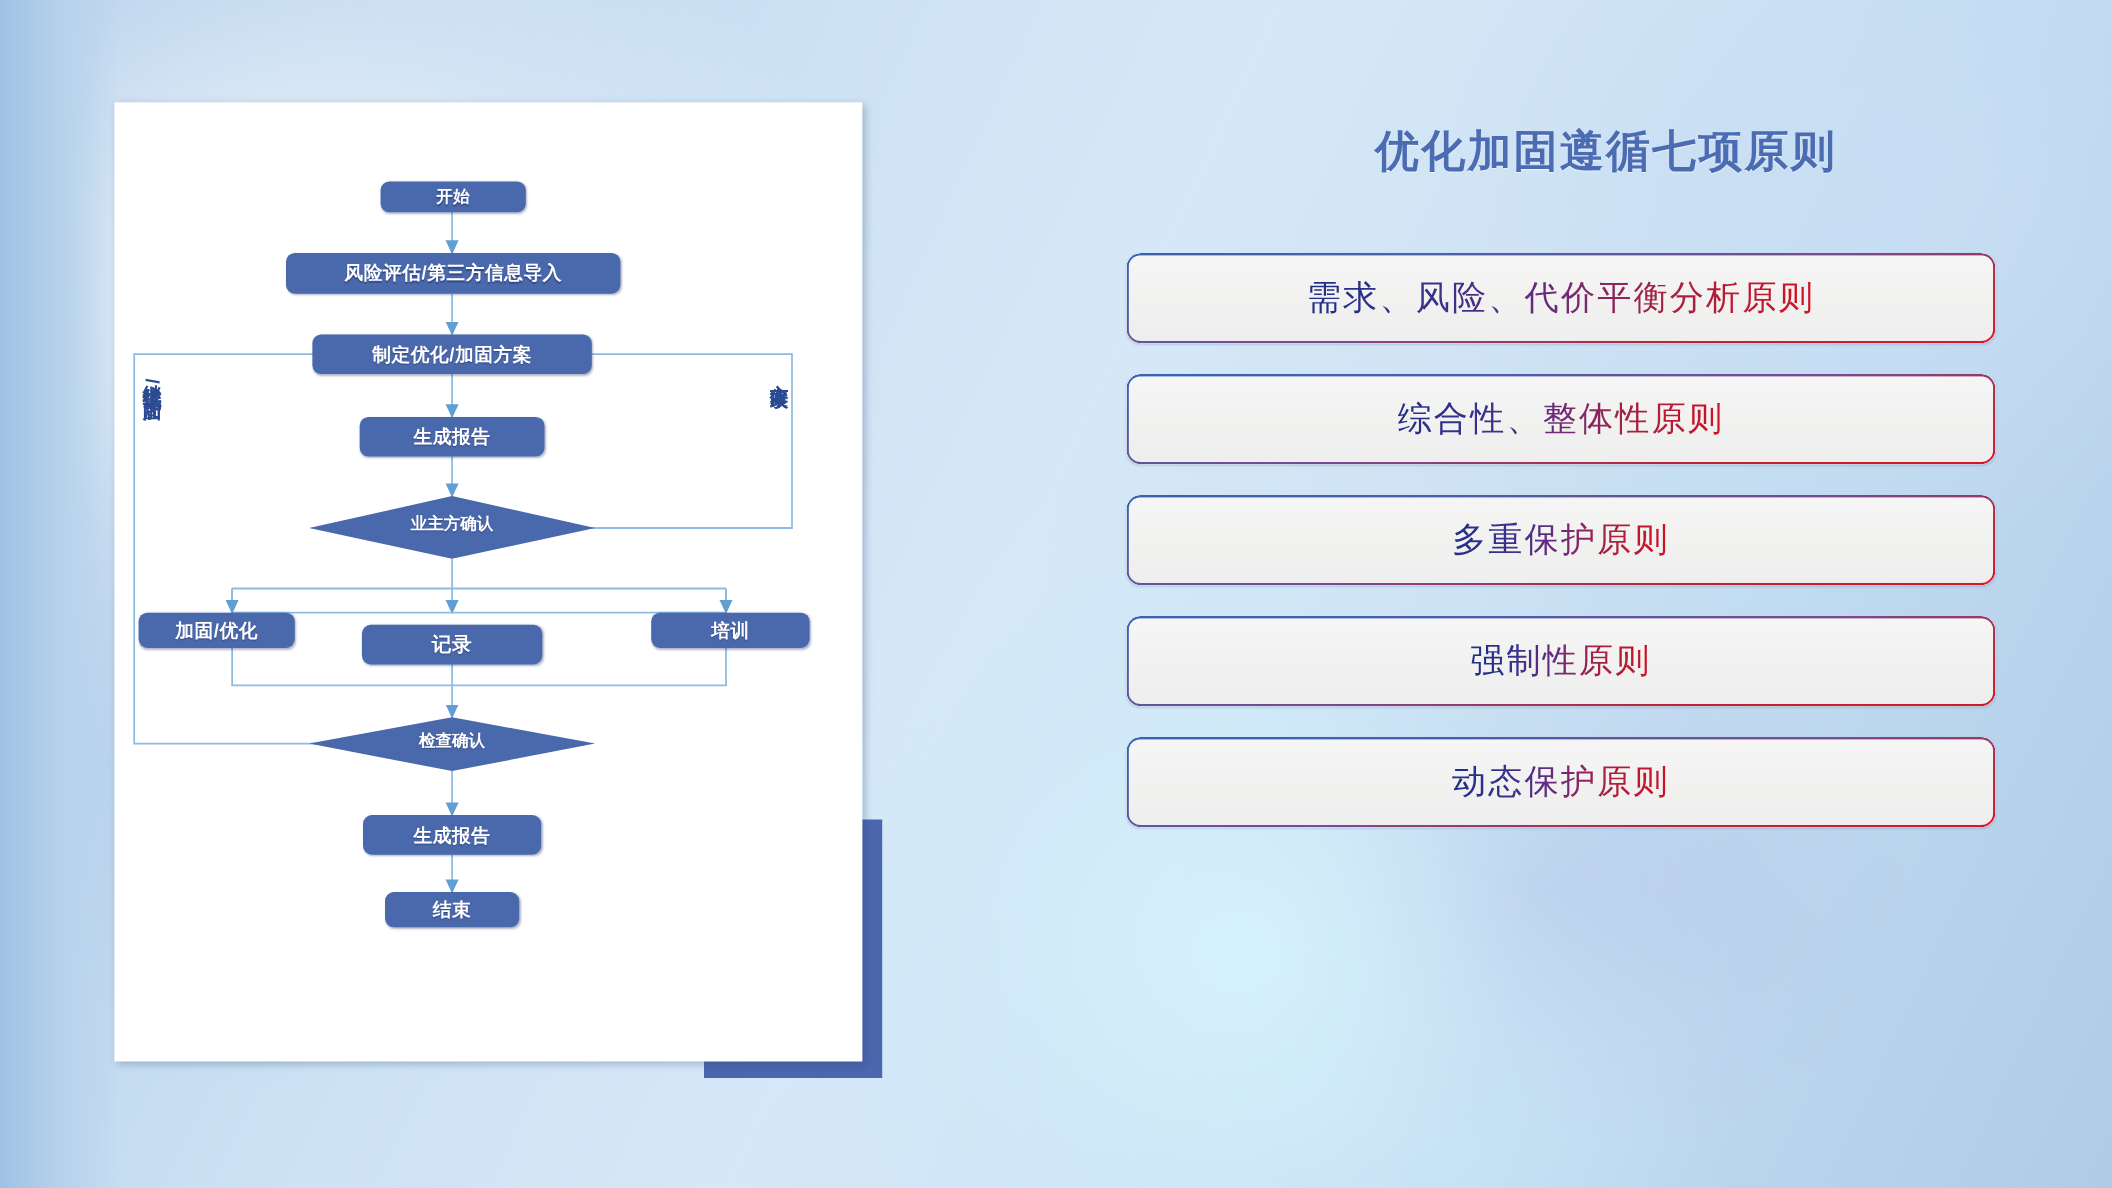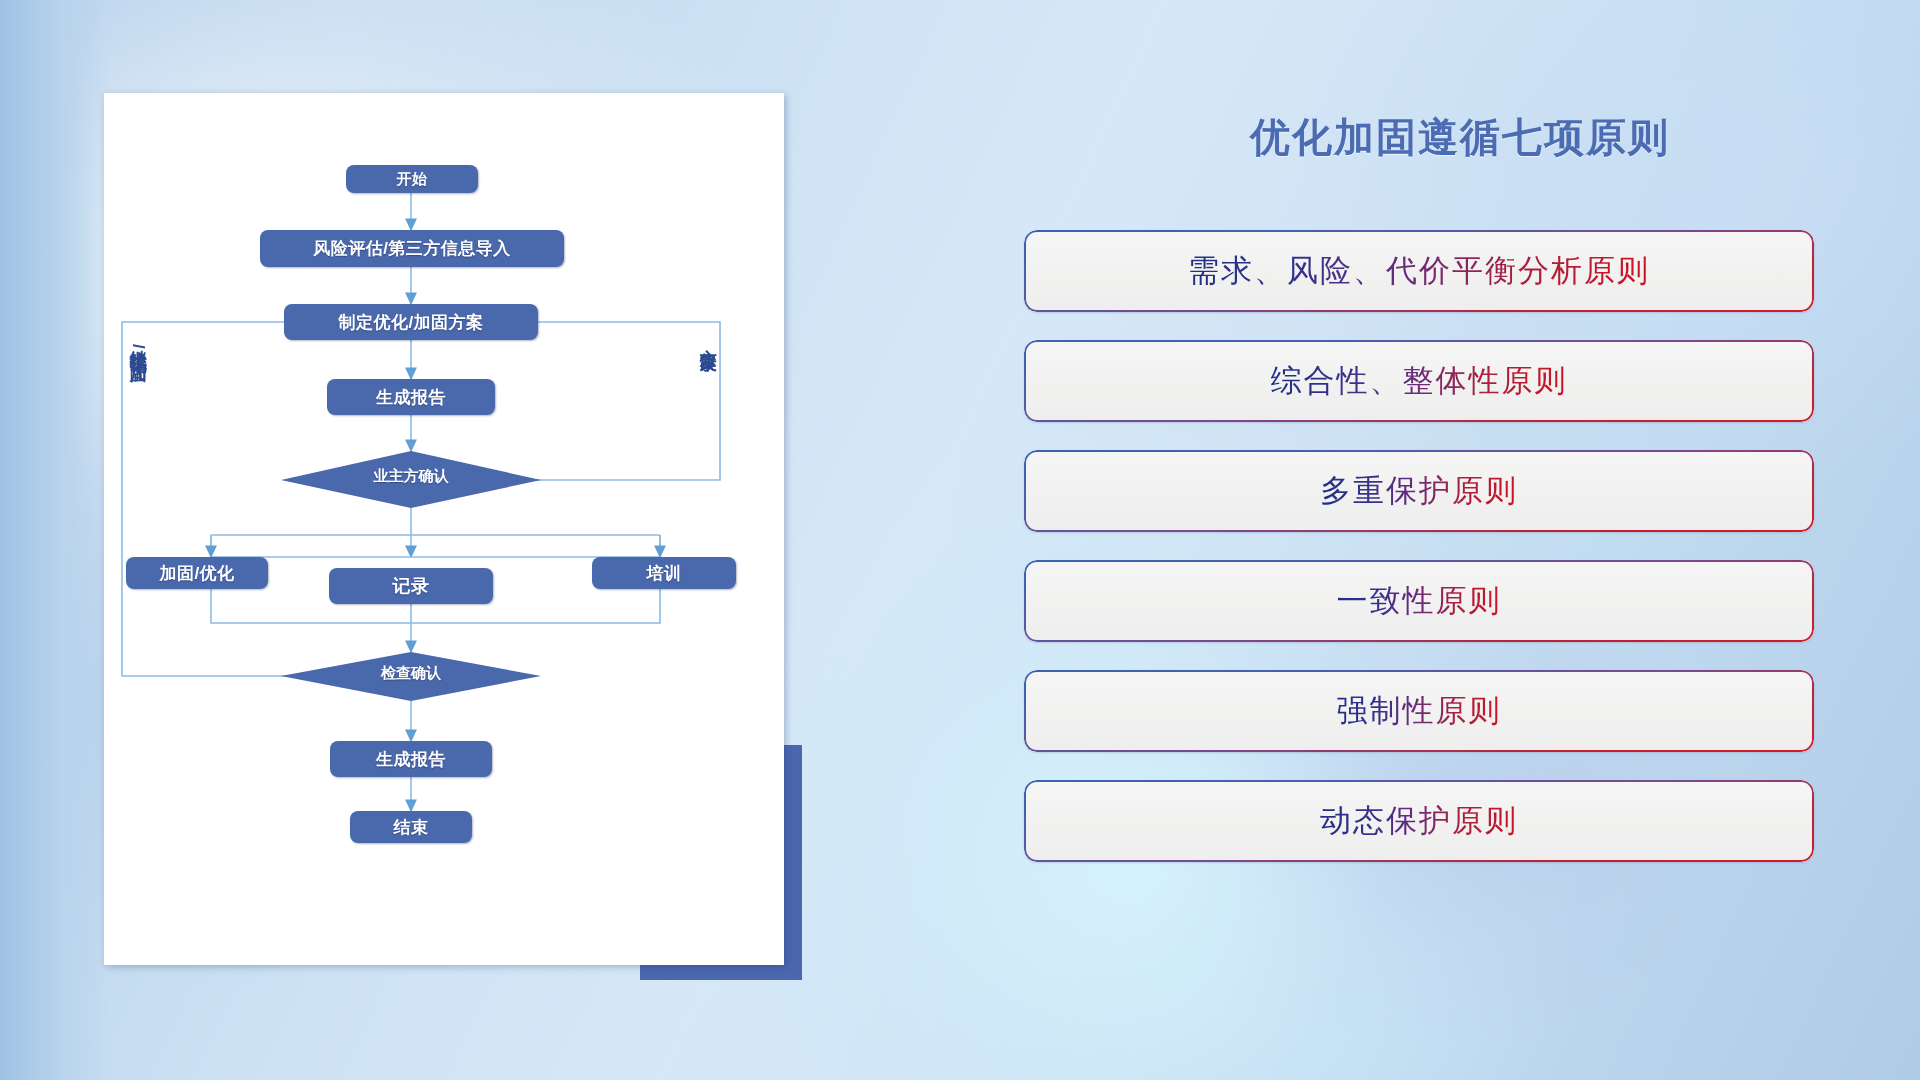--- a/index.html
+++ b/index.html
@@ -256,23 +256,20 @@
 
     <div class="principle">
       <span class="principle-text">综合性、整体性原则</span>
     </div>
 
 
     <div class="principle">
       <span class="principle-text">多重保护原则</span>
     </div>
 
-    <div class="principle">
-      <span class="principle-text">一致性原则</span>
-    </div>
 
     <div class="principle">
       <span class="principle-text">强制性原则</span>
     </div>
 
     <div class="principle">
       <span class="principle-text">动态保护原则</span>
     </div>
 
   </div>

